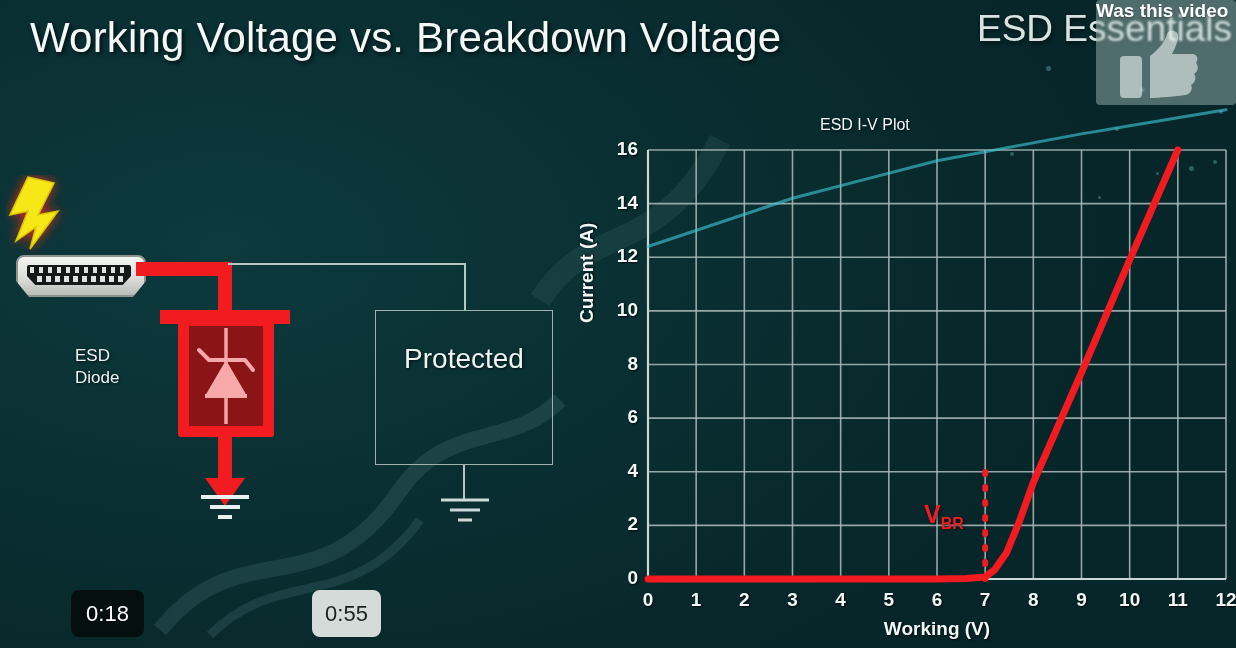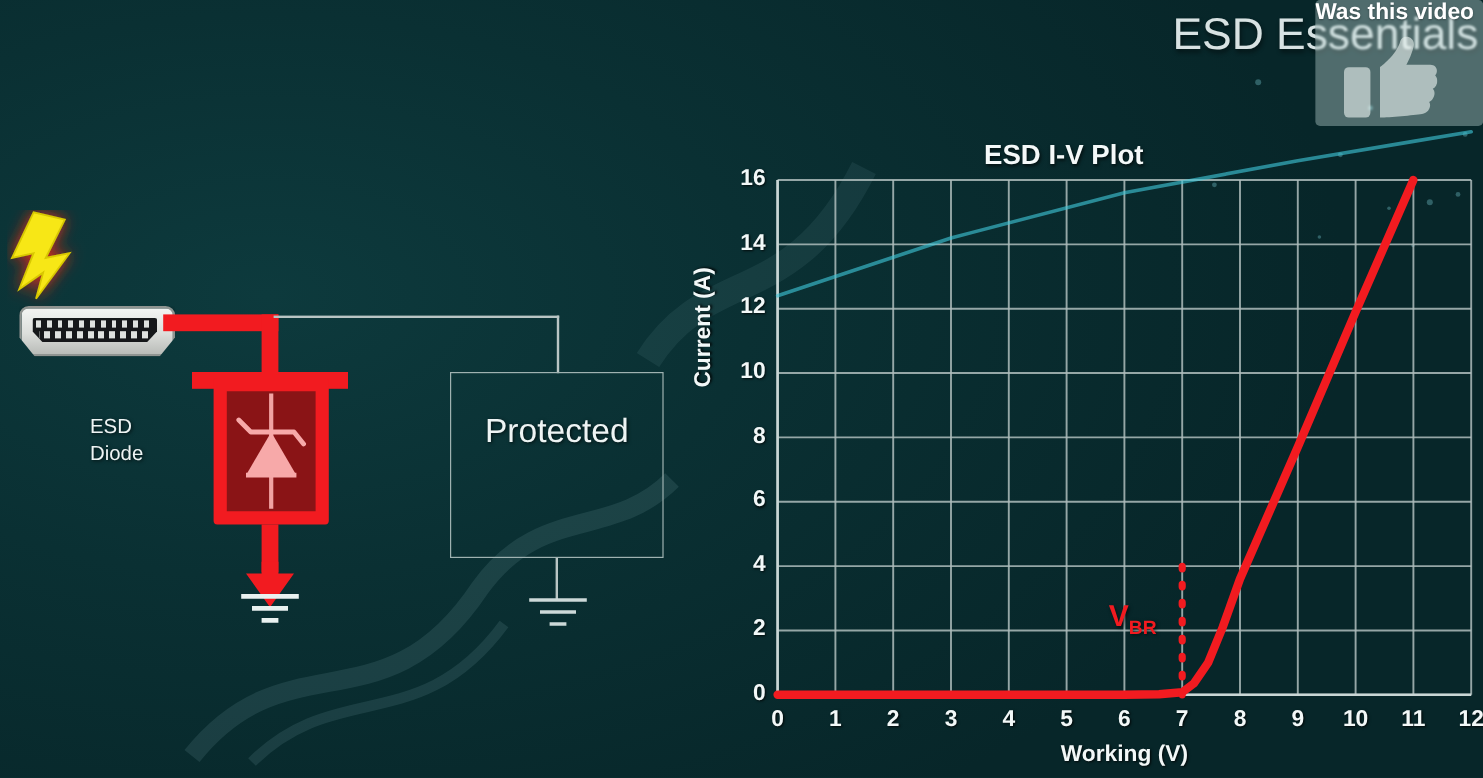--- a/index.html
+++ b/index.html
@@ -163,21 +163,21 @@
     color: #eef4f4;
     line-height: 1.35;
     text-shadow: 1px 1px 3px rgba(0,0,0,.7);
   }
 
   
   #chart { position: absolute; left: 580px; top: 108px; width: 656px; height: 540px; }
   #chart-title {
     position: absolute;
     left: 240px; top: 8px;
-    font-size: 23px; font-weight: bold;
+    font-size: 16px; font-weight: normal;
     color: #f4f9f9;
     text-shadow: 1px 1px 3px rgba(0,0,0,.7);
     white-space: nowrap;
   }
   #plot {
     position: absolute;
     left: 68px; top: 42px;
     width: 578px; height: 429px;
   }
   .ytick, .xtick {
@@ -245,20 +245,21 @@
   <div class="sparkle" style="left:1140px;top:88px;width:4px;height:4px;opacity:.5"></div>
 
   <svg class="swirl" style="left:150px;top:380px;width:420px;height:260px;" viewBox="0 0 420 260">
     <path d="M10,250 C90,150 170,230 250,110 C300,40 360,70 410,20" stroke="#b8e8ee" stroke-width="16" fill="none"></path>
     <path d="M60,255 C130,185 200,235 270,140" stroke="#b8e8ee" stroke-width="9" fill="none"></path>
   </svg>
   <svg class="swirl" style="left:520px;top:100px;width:260px;height:220px;opacity:.07" viewBox="0 0 260 220">
     <path d="M20,200 C70,120 140,160 200,40" stroke="#b8e8ee" stroke-width="22" fill="none"></path>
   </svg>
 
+  <div id="title">Working Voltage vs. Breakdown Voltage</div>
   <div id="brand">ESD Essentials</div>
 
   <div id="feedback-overlay">
     <div class="fb-text">Was this video</div>
     <svg id="thumb-icon" viewBox="0 0 78 70">
       <rect x="0" y="26" width="22" height="42" rx="4" fill="#e9f1ee"></rect>
       <path d="M30,68 L30,26 C30,26 44,16 47,4 C49,-2 60,0 58,9 C56,17 52,24 52,24 L72,24 C77,24 79,29 76,33 C79,36 78,42 74,44 C77,47 75,53 71,55 C73,58 71,64 65,65 C58,66 38,68 30,68 Z" fill="#e9f1ee"></path>
     </svg>
   </div>
 
@@ -392,14 +393,16 @@
         <div class="xtick" style="left: 385.167px; width: 40px; top: 481px;">7</div>
         <div class="xtick" style="left: 433.333px; width: 40px; top: 481px;">8</div>
         <div class="xtick" style="left: 481.5px; width: 40px; top: 481px;">9</div>
         <div class="xtick" style="left: 529.667px; width: 40px; top: 481px;">10</div>
         <div class="xtick" style="left: 577.833px; width: 40px; top: 481px;">11</div>
         <div class="xtick" style="left: 626px; width: 40px; top: 481px;">12</div>
       </div>
   </div>
   <div id="vbr-label"><span>V</span><sub>BR</sub></div>
 
+  <div class="timestamp" id="ts-current">0:18</div>
+  <div class="timestamp" id="ts-total">0:55</div>
 
 </div>
 
 </body></html>

